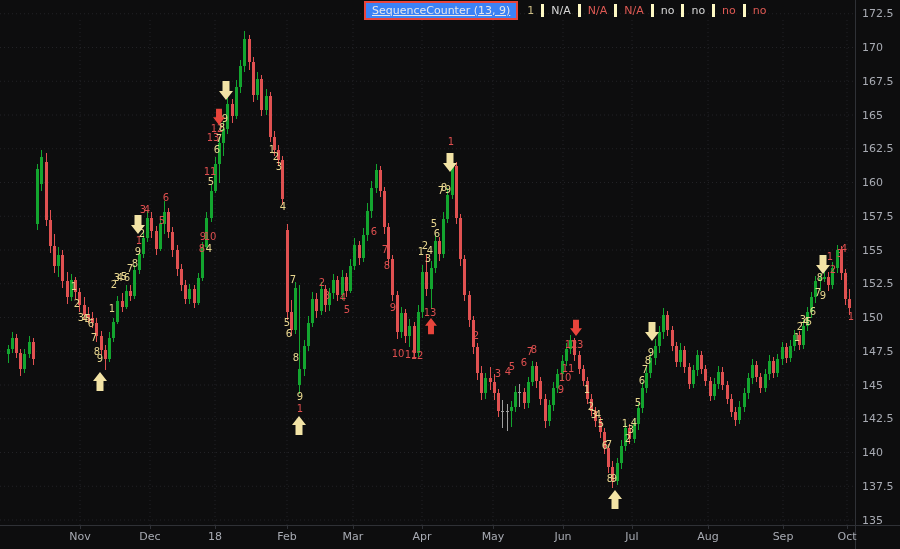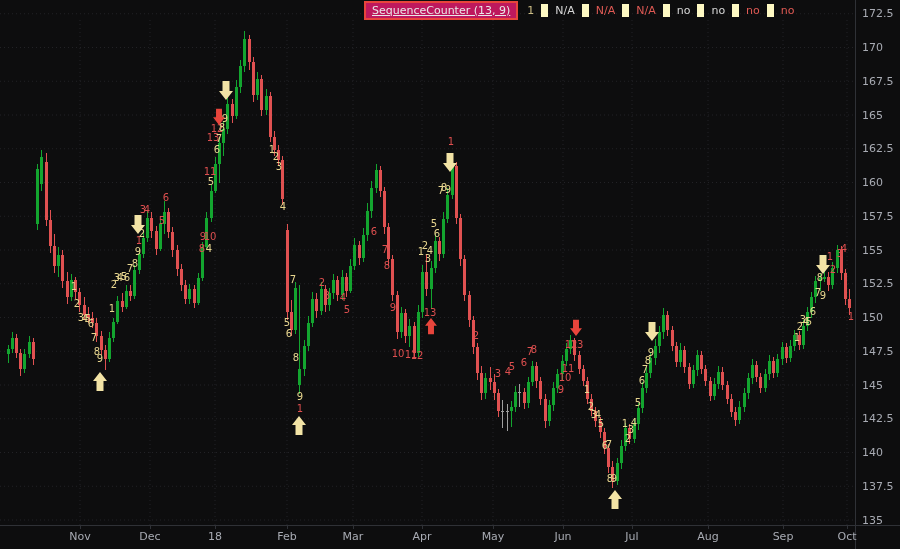--- a/index.html
+++ b/index.html
@@ -2,24 +2,24 @@
 <html><head>
 <meta charset="utf-8">
 <style>
   html,body{margin:0;padding:0;background:#0d0d0e;}
   body{width:900px;height:549px;overflow:hidden;position:relative;
        font-family:"DejaVu Sans","Liberation Sans",sans-serif;}
   #stage{position:absolute;inset:0;width:900px;height:549px;}
   svg{position:absolute;left:0;top:0;}
   .topbar{position:absolute;top:1px;left:364px;height:18px;display:flex;align-items:center;z-index:5;}
   .legend-box{border:2px solid #e8453c;padding:0 6px;height:15px;display:flex;align-items:center;
-              background:#be185d;cursor:pointer;}
+              background:#3b82f6;cursor:pointer;}
   .legend-box span{color:#e8e8e8;font-size:11px;line-height:15px;text-decoration:underline;white-space:nowrap;}
   .vals{display:flex;align-items:center;height:17px;}
-  .vals .cell{font-size:11px;padding:0 7px;border-left:7px solid #fef9c3;white-space:nowrap;}
+  .vals .cell{font-size:11px;padding:0 7px;border-left:3px solid #fef9c3;white-space:nowrap;}
   .vals .cell:first-child{border-left:none;padding-left:9px;}
 </style>
 </head>
 <body>
 
 <div id="stage">
   <svg id="chart" width="900" height="549">
       <rect x="0" y="0" width="900" height="549" fill="#0d0d0e"></rect>
       <line x1="0" y1="13.75" x2="855" y2="13.75" stroke="#222226" stroke-dasharray="1,3" stroke-width="1"></line>
       <line x1="0" y1="47.5" x2="855" y2="47.5" stroke="#222226" stroke-dasharray="1,3" stroke-width="1"></line>

